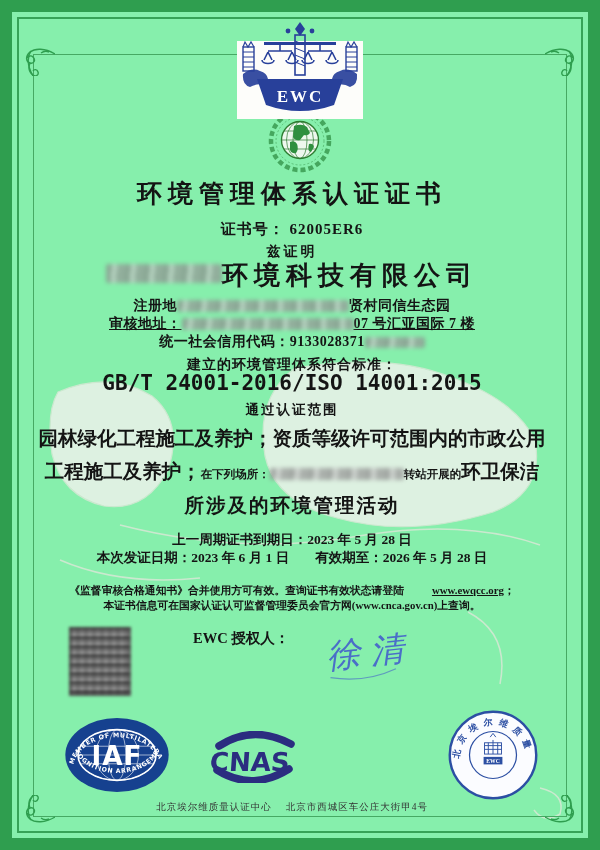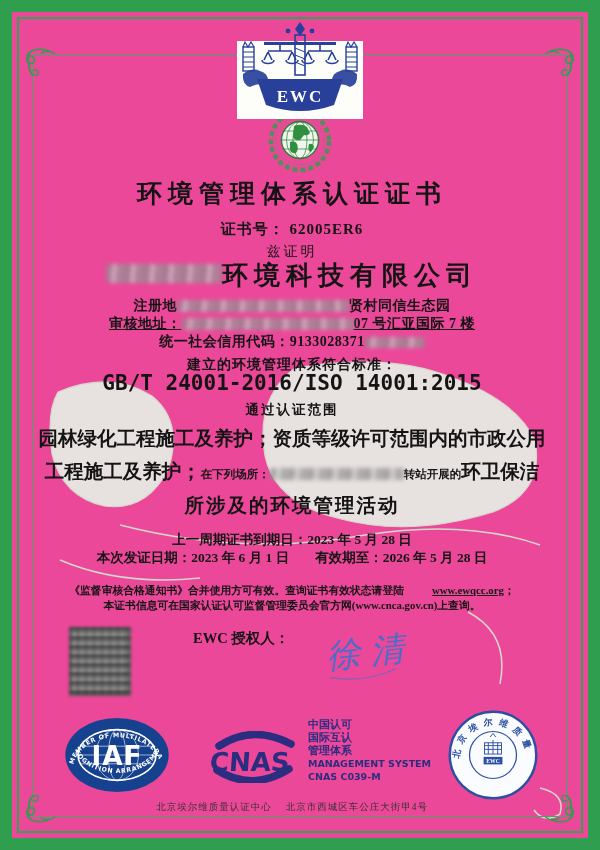--- a/index.html
+++ b/index.html
@@ -1,36 +1,36 @@
 <!DOCTYPE html>
 <html><head>
 <meta charset="utf-8">
 <style>
   html,body{margin:0;padding:0;background:#888;}
   .cert{
     position:relative;width:600px;height:850px;margin:0 auto;
-    background:#ec4899;overflow:hidden;
+    background:#86efac;overflow:hidden;
     font-family:"Liberation Serif","DejaVu Serif",serif;color:#141414;
   }
   
   .border-band{position:absolute;inset:0;border:12px solid #2f9e4f;pointer-events:none;}
   .border-mid{position:absolute;inset:17px;border:2px solid #37a257;pointer-events:none;}
   .border-inner{position:absolute;top:54px;left:33px;right:33px;bottom:33px;border:1.3px solid #46a963;pointer-events:none;}
   .ornament{position:absolute;width:36px;height:36px;}
   .orn-tl{left:19px;top:40px;}
   .orn-tr{right:19px;top:40px;transform:scaleX(-1);}
   .orn-bl{left:19px;bottom:19px;transform:scaleY(-1);}
   .orn-br{right:19px;bottom:19px;transform:scale(-1,-1);}
   
   .watermark{position:absolute;inset:0;z-index:0;pointer-events:none;}
   
   .row{position:absolute;left:36px;right:52px;text-align:center;z-index:2;white-space:nowrap;}
   .title{top:177px;font-size:25px;font-weight:bold;letter-spacing:6px;}
   .certno{top:220px;font-size:15px;font-weight:bold;letter-spacing:1px;}
-  .certify{top:243px;font-size:14px;font-weight:normal;letter-spacing:3px;}
+  .certify{top:243px;font-size:14px;font-weight:bold;letter-spacing:3px;}
   .company{top:258px;font-size:26px;font-weight:bold;letter-spacing:6px;}
   .addr{font-size:14px;font-weight:bold;letter-spacing:.5px;}
   .reg{top:297px;} .audit{top:315px;text-decoration:underline;} .credit{top:333px;}
   .std-intro{top:356px;font-size:14px;font-weight:bold;letter-spacing:1px;}
   .std-code{top:371px;font-size:21px;font-weight:bold;font-family:"DejaVu Sans Mono",monospace;letter-spacing:0;}
   .scope-head{top:401px;font-size:13.5px;font-weight:bold;letter-spacing:2px;}
   .scope1{top:425px;font-size:19.5px;font-weight:bold;}
   .scope2{top:458px;font-size:19.5px;font-weight:bold;}
   .scope2 .small{font-size:11.5px;}
   .scope3{top:492px;font-size:19.5px;font-weight:bold;letter-spacing:2px;}
@@ -242,27 +242,20 @@
     </text>
     <text x="55" y="50" text-anchor="middle" font-size="27" font-weight="bold" letter-spacing="1" font-family="DejaVu Sans, sans-serif" fill="#ffffff">IAF</text>
   </svg>
 
   <svg class="cnas" viewBox="0 0 90 52">
     <path d="M13,15 Q47,-7 85,13" stroke="#2b2d80" stroke-width="7.5" fill="none" stroke-linecap="round"></path>
     <path d="M11,39 Q46,61 83,38" stroke="#2b2d80" stroke-width="7.5" fill="none" stroke-linecap="round"></path>
     <text x="46" y="40" text-anchor="middle" font-size="26" font-weight="bold" font-family="DejaVu Sans, sans-serif" fill="#2b2d80" transform="skewX(-4)">CNAS</text>
   </svg>
 
-  <div class="cnas-text">
-    <div class="cn">中国认可</div>
-    <div class="cn">国际互认</div>
-    <div class="cn">管理体系</div>
-    <div class="en">MANAGEMENT SYSTEM</div>
-    <div class="en">CNAS C039-M</div>
-  </div>
 
   <svg class="seal" viewBox="0 0 100 100">
     <circle cx="50" cy="50" r="46" fill="#fbfcff" stroke="#2c4fa3" stroke-width="2.6"></circle>
     <circle cx="50" cy="50" r="25" fill="none" stroke="#2c4fa3" stroke-width="1.3"></circle>
     <defs>
       <path id="sealRing" d="M14,54 A36,36 0 1 1 86,54"></path>
     </defs>
     <text font-size="9.5" font-weight="bold" letter-spacing="6" fill="#2c4fa3" font-family="Liberation Serif, serif">
       <textPath href="#sealRing" startOffset="0%">北京埃尔维质量认证中心</textPath>
     </text>

